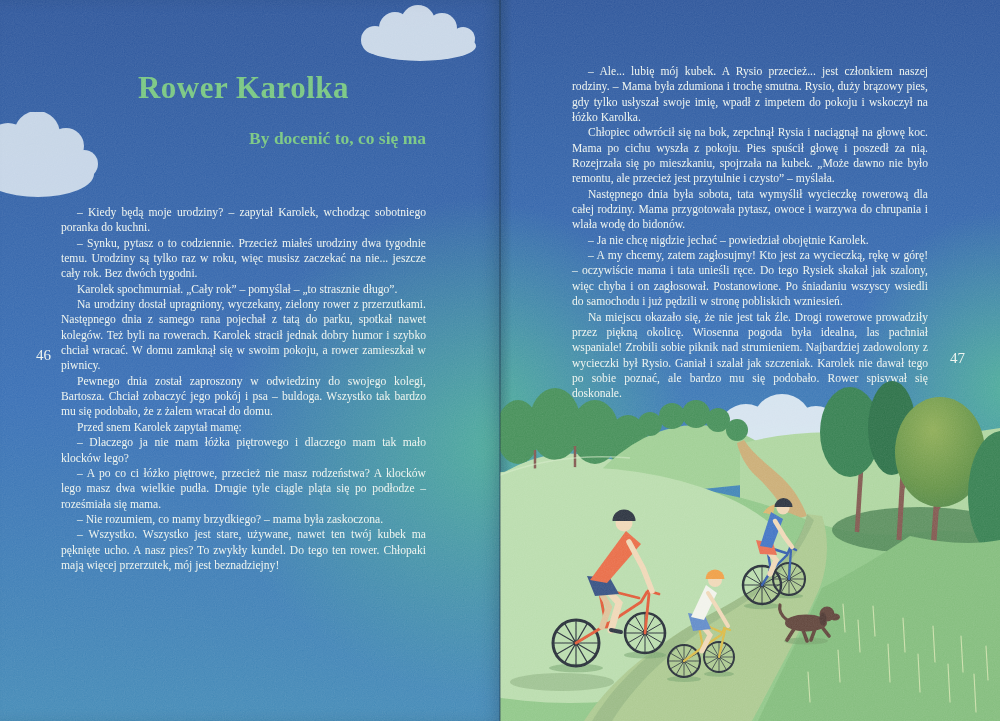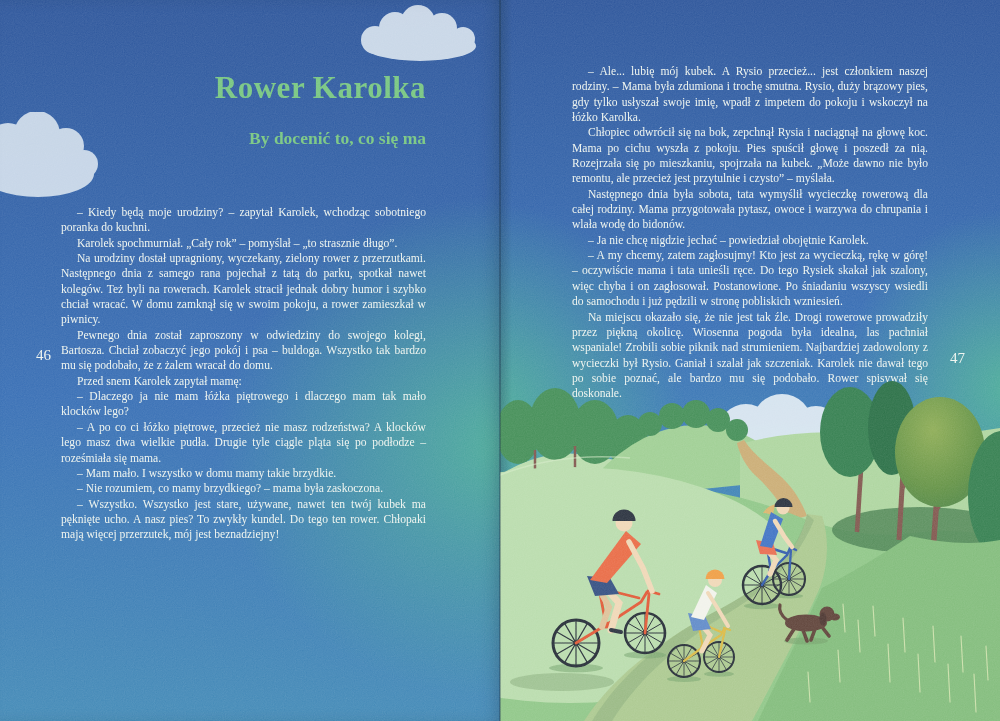--- a/index.html
+++ b/index.html
@@ -36,21 +36,21 @@
       radial-gradient(ellipse 300px 330px at -2% 58%, var(--sky-teal) 0%, rgba(71,170,150,0) 65%),
       radial-gradient(ellipse 280px 300px at 102% 54%, var(--sky-teal) 0%, rgba(71,170,150,0) 60%),
       linear-gradient(180deg, var(--sky-top) 0%, var(--sky-mid) 45%, var(--sky-low) 75%, var(--sky-teal) 100%);
   }
   .page.right::before{
     content:""; position:absolute; left:0; top:0; bottom:0; width:12px; pointer-events:none;
     background:linear-gradient(90deg, rgba(8,40,66,.30), rgba(8,40,66,0));
   }
   .spine{position:absolute; left:499px; top:0; width:2px; height:721px; background:rgba(6,32,56,.35); z-index:30;}
   .title{
-    position:absolute; left:61px; top:70px; width:365px; text-align:right;
+    position:absolute; left:61px; top:70px; width:365px; text-align:center;
     color:var(--title-green); font-size:31px; font-weight:bold; letter-spacing:.5px;
   }
   .subtitle{
     position:absolute; left:61px; top:128px; width:365px; text-align:right;
     color:var(--title-green); font-size:17.5px; font-weight:bold;
   }
   .text-col{
     position:absolute; color:var(--body-text);
     font-size:11.6px; line-height:15.35px; text-align:justify;
   }
@@ -88,27 +88,27 @@
         <circle cx="16" cy="32" r="21"></circle>
           <circle cx="45" cy="22" r="23"></circle>
         <circle cx="74" cy="34" r="18"></circle>
           <circle cx="92" cy="52" r="14"></circle>
       </g>
     </svg>
     <h1 class="title">Rower Karolka</h1>
     <h2 class="subtitle">By docenić to, co się ma</h2>
     <div class="text-col l">
         <p class="para">– Kiedy będą moje urodziny? – zapytał Karolek, wchodząc sobotniego poranka do kuchni.</p>
+        <p class="para">– Synku, pytasz o to codziennie. Przecież miałeś urodziny dwa tygodnie temu. Urodziny są tylko raz w roku, więc musisz zaczekać na nie... jeszcze cały rok. Bez dwóch tygodni.</p>
         <p class="para">Karolek spochmurniał. „Cały rok” – pomyślał – „to strasznie długo”.</p>
         <p class="para">Na urodziny dostał upragniony, wyczekany, zielony rower z przerzutkami. Następnego dnia z samego rana pojechał z tatą do parku, spotkał nawet kolegów. Też byli na rowerach. Karolek stracił jednak dobry humor i szybko chciał wracać. W domu zamknął się w swoim pokoju, a rower zamieszkał w piwnicy.</p>
         <p class="para">Pewnego dnia został zaproszony w odwiedziny do swojego kolegi, Bartosza. Chciał zobaczyć jego pokój i psa – buldoga. Wszystko tak bardzo mu się podobało, że z żalem wracał do domu.</p>
         <p class="para">Przed snem Karolek zapytał mamę:</p>
         <p class="para">– Dlaczego ja nie mam łóżka piętrowego i dlaczego mam tak mało klocków lego?</p>
         <p class="para">– A po co ci łóżko piętrowe, przecież nie masz rodzeństwa? A klocków lego masz dwa wielkie pudła. Drugie tyle ciągle pląta się po podłodze – roześmiała się mama.</p>
-        <p class="para">– Mam mało. I wszystko w domu mamy takie brzydkie.</p>
         <p class="para">– Nie rozumiem, co mamy brzydkiego? – mama była zaskoczona.</p>
         <p class="para">– Wszystko. Wszystko jest stare, używane, nawet ten twój kubek ma pęknięte ucho. A nasz pies? To zwykły kundel. Do tego ten rower. Chłopaki mają więcej przerzutek, mój jest beznadziejny!</p>
       </div>
     <div class="pagenum l">46</div>
   </div>
 
   <div class="page right">
     <div class="text-col r">
         <p class="para">– Ale... lubię mój kubek. A Rysio przecież... jest członkiem naszej rodziny. – Mama była zdumiona i trochę smutna. Rysio, duży brązowy pies, gdy tylko usłyszał swoje imię, wpadł z impetem do pokoju i wskoczył na łóżko Karolka.</p>
         <p class="para">Chłopiec odwrócił się na bok, zepchnął Rysia i naciągnął na głowę koc. Mama po cichu wyszła z pokoju. Pies spuścił głowę i poszedł za nią. Rozejrzała się po mieszkaniu, spojrzała na kubek. „Może dawno nie było remontu, ale przecież jest przytulnie i czysto” – myślała.</p>

